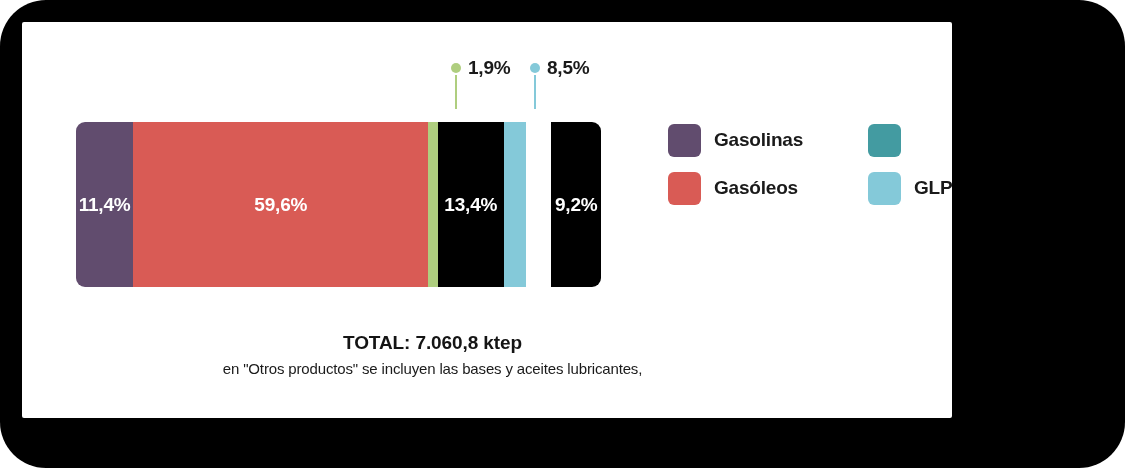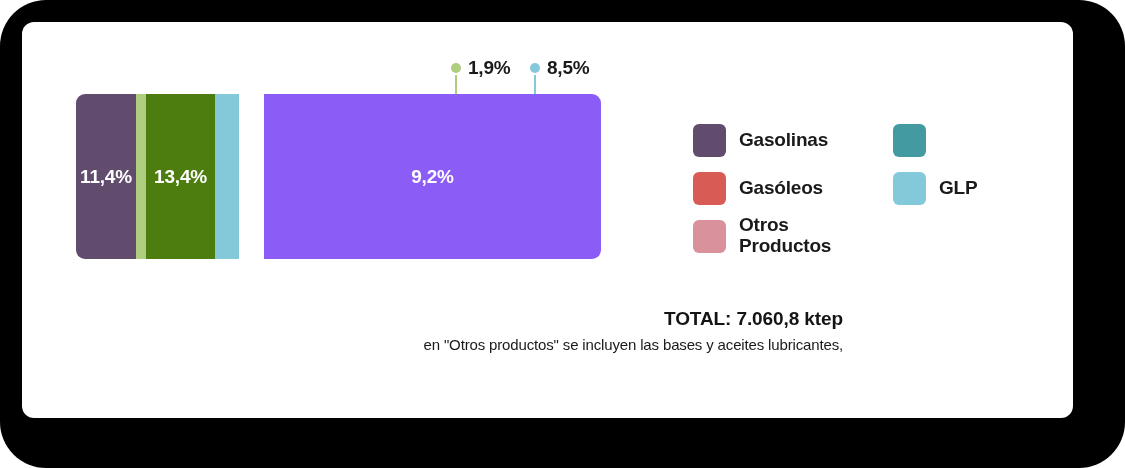--- a/index.html
+++ b/index.html
@@ -17,23 +17,23 @@
     position: absolute;
     left: 0; top: 0;
     width: 1125px; height: 468px;
     background: #000000;
     border-radius: 46px;
   }
 
   #canvas {
     position: absolute;
     left: 22px; top: 22px;
-    width: 1051px; height: 396px;
+    width: 930px; height: 396px;
     background: #ffffff;
-    border-radius: 12px;
+    border-radius: 2px;
     overflow: hidden;
   }
 
   
   .callout {
     position: absolute;
     display: flex;
     align-items: flex-start;
   }
   .callout-stem {
@@ -56,21 +56,21 @@
     font-size: 19px;
     font-weight: bold;
     color: #1a1a1a;
     letter-spacing: -0.2px;
   }
 
   
   #bar {
     position: absolute;
     left: 54px;       
-    top: 72px;        
+    top: 100px;        
     width: 525px;
     height: 165px;
     display: flex;
     border-radius: 9px;
     overflow: hidden;
   }
   .seg {
     position: relative;
     display: flex;
     align-items: center;
@@ -93,21 +93,20 @@
     width: 370px;
     display: grid;
     grid-template-columns: 200px 170px;
     grid-auto-rows: 48px;
     column-gap: 0px;
     row-gap: 0px;
   }
   .legend-item {
     display: flex;
     align-items: center;
-    margin-left: 25px;
   }
   .legend-swatch {
     width: 33px;
     height: 33px;
     border-radius: 6px;
     flex: 0 0 auto;
   }
   .legend-text {
     margin-left: 13px;
     font-size: 19px;
@@ -115,23 +114,23 @@
     color: #1a1a1a;
     line-height: 1.08;
     white-space: pre-line;
     letter-spacing: -0.2px;
   }
 
   
   #footer {
     position: absolute;
     left: 0;
-    top: 286px;       
+    top: 310px;       
     width: 1051px;
-    text-align: right;
+    text-align: center;
     padding-right: 230px;
   }
   #footer-total {
     font-size: 19px;
     font-weight: bold;
     color: #141414;
     letter-spacing: -0.1px;
   }
   #footer-note {
     margin-top: 5px;
@@ -156,50 +155,48 @@
     <div class="callout" id="callout-1" style="left:508px; top:41px;">
       <div class="callout-dot" style="background:#84C9D9;"></div>
       <div class="callout-stem" style="background:#84C9D9; height:34px;"></div>
       <div class="callout-label">8,5%</div>
     </div>
 
     <div id="bar">
       <div class="seg" style="background:#614C6E; width:60px;">
         <span class="seg-label">11,4%</span>
       </div>
+      <div class="seg" style="background:#D95B55; width:310px;">
+        <span class="seg-label">59,6%</span>
+      </div>
       <div class="seg" style="background:#AFCE7F; width:10px;"></div>
-      <div class="seg" style="background:#4d7c0f; width:69px;">
+      <div class="seg" style="background:#000000; width:69px;">
         <span class="seg-label">13,4%</span>
       </div>
       <div class="seg" style="background:#84C9D9; width:24px;"></div>
-      <div class="seg" style="background:#8b5cf6; width:52px; flex:1 1 auto;margin-left:25px;">
+      <div class="seg" style="background:#000000; width:52px; flex:1 1 auto;margin-left:25px;">
         <span class="seg-label">9,2%</span>
       </div>
     </div>
 
     <div id="legend">
       <div class="legend-item">
         <span class="legend-swatch" style="background:#614C6E;"></span>
         <span class="legend-text">Gasolinas</span>
       </div>
       <div class="legend-item">
         <span class="legend-swatch" style="background:#439BA1;"></span>
       </div>
       <div class="legend-item">
         <span class="legend-swatch" style="background:#D95B55;"></span>
         <span class="legend-text">Gasóleos</span>
       </div>
       <div class="legend-item">
         <span class="legend-swatch" style="background:#84C9D9;"></span>
         <span class="legend-text">GLP</span>
-      </div>
-      <div class="legend-item">
-        <span class="legend-swatch" style="background:#D9919B;"></span>
-        <span class="legend-text">Otros
-Productos</span>
       </div>
     </div>
 
     <div id="footer">
       <div id="footer-total">TOTAL: 7.060,8 ktep</div>
       <div id="footer-note">
         <div>en "Otros productos" se incluyen las bases y aceites lubricantes,</div>
       </div>
     </div>
 

